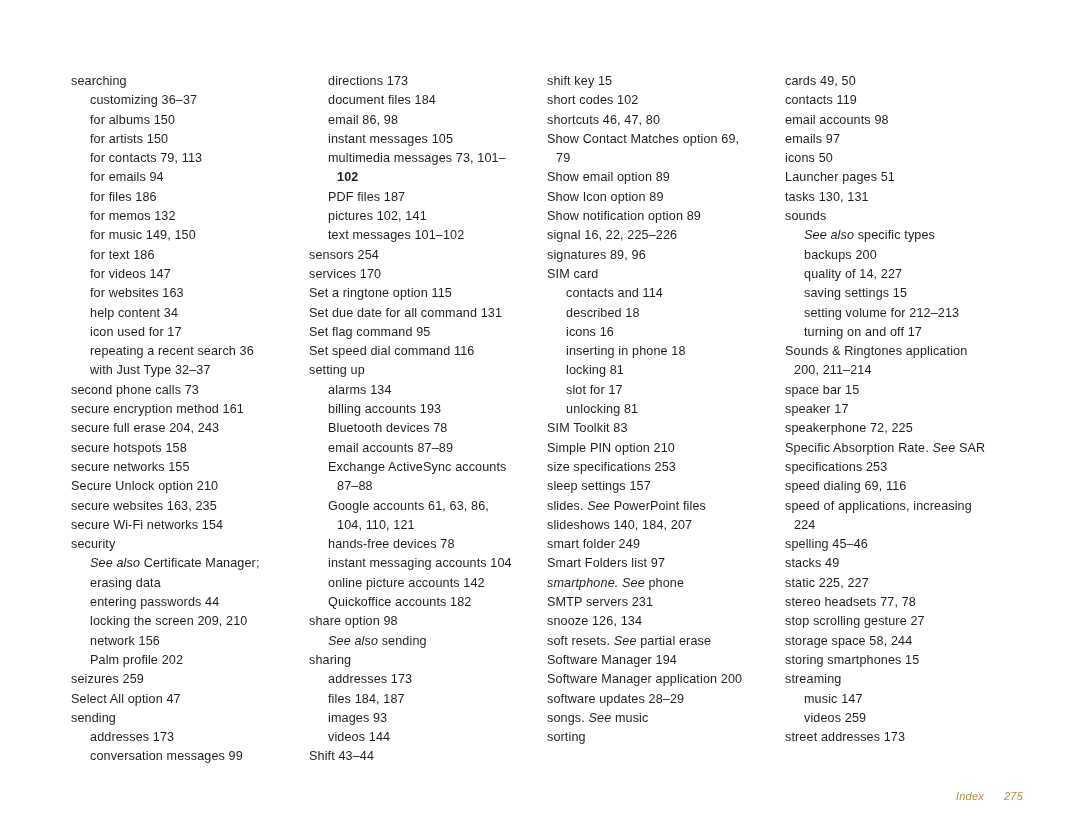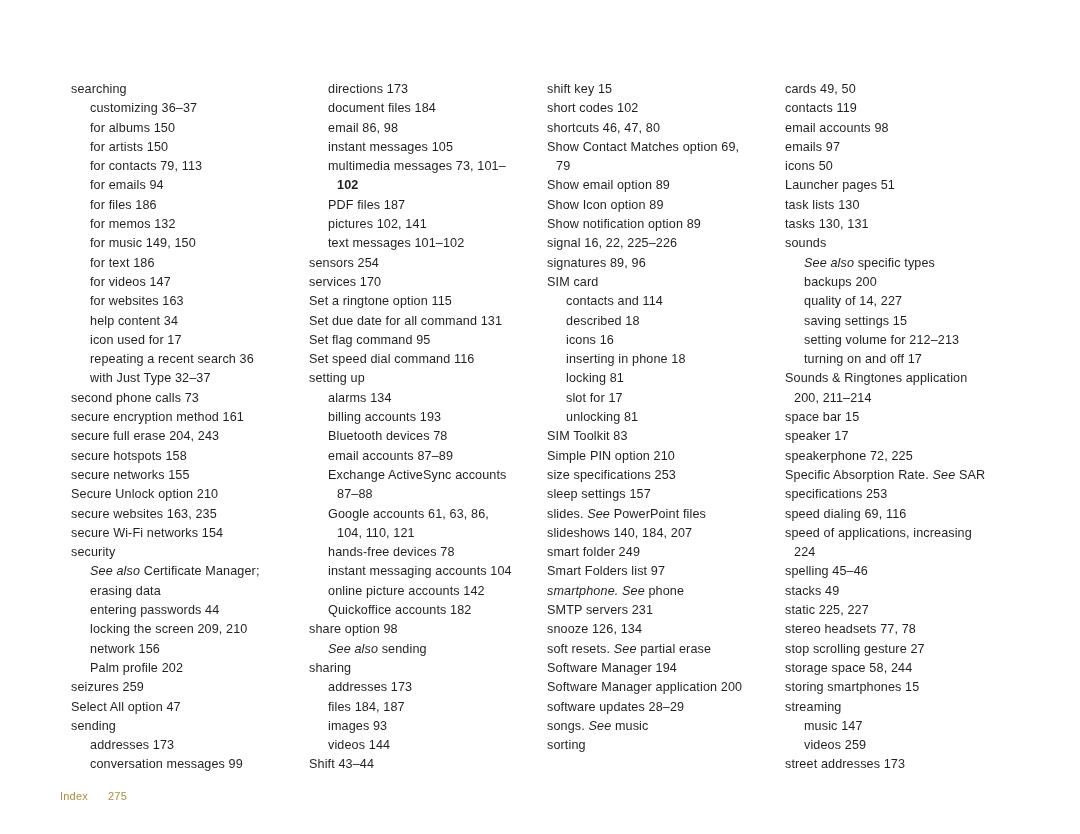--- a/index.html
+++ b/index.html
@@ -15,21 +15,21 @@
     overflow: hidden;
   }
   .page {
     position: relative;
     width: 1080px;
     height: 834px;
     box-sizing: border-box;
   }
   .columns {
     position: absolute;
-    top: 80px;
+    top: 72px;
     left: 71px;
     width: 952px;
     display: flex;
     gap: 0;
     justify-content: flex-end;
   }
   .col {
     width: 238px;
     box-sizing: border-box;
     padding-right: 14px;
@@ -38,27 +38,28 @@
     font-size: 12.6px;
     line-height: 19.3px;
     color: #231f20;
     letter-spacing: 0.01em;
   }
   .lvl0 { padding-left: 0; text-indent: 0; }
   .lvl1 { padding-left: 19px; text-indent: 0; }
   .it { font-style: italic; }
   .footer {
     position: absolute;
-    left: 60px;
+    left: 71px;
     top: 790px;
     width: 952px;
-    text-align: left;
+    text-align: right;
     font-size: 11px;
     color: #b38b3f;
     letter-spacing: 0.02em;
+    font-style: italic;
   }
   .footer .label { margin-right: 20px; }
   .footer .num { font-weight: normal; }
 </style>
 </head>
 <body>
 
 <div class="page">
   <div class="columns">
     <div class="col">
@@ -174,21 +175,20 @@
         <div class="entry lvl0"><span>songs. </span><span class="it">See </span><span>music</span></div>
         <div class="entry lvl0"><span>sorting</span></div>
       </div>
     <div class="col">
         <div class="entry lvl0"><span>cards 49, 50</span></div>
         <div class="entry lvl0"><span>contacts 119</span></div>
         <div class="entry lvl0"><span>email accounts 98</span></div>
         <div class="entry lvl0"><span>emails 97</span></div>
         <div class="entry lvl0"><span>icons 50</span></div>
         <div class="entry lvl0"><span>Launcher pages 51</span></div>
-        <div class="entry lvl0"><span>task lists 130</span></div>
         <div class="entry lvl0"><span>tasks 130, 131</span></div>
         <div class="entry lvl0"><span>sounds</span></div>
         <div class="entry lvl1"><span class="it">See also</span><span> specific types</span></div>
         <div class="entry lvl1"><span>backups 200</span></div>
         <div class="entry lvl1"><span>quality of 14, 227</span></div>
         <div class="entry lvl1"><span>saving settings 15</span></div>
         <div class="entry lvl1"><span>setting volume for 212–213</span></div>
         <div class="entry lvl1"><span>turning on and off 17</span></div>
         <div class="entry lvl0"><span>Sounds &amp; Ringtones application</span></div>
         <div class="entry lvl0 hang2" style="padding-left: 9px;"><span>200, 211–214</span></div>

